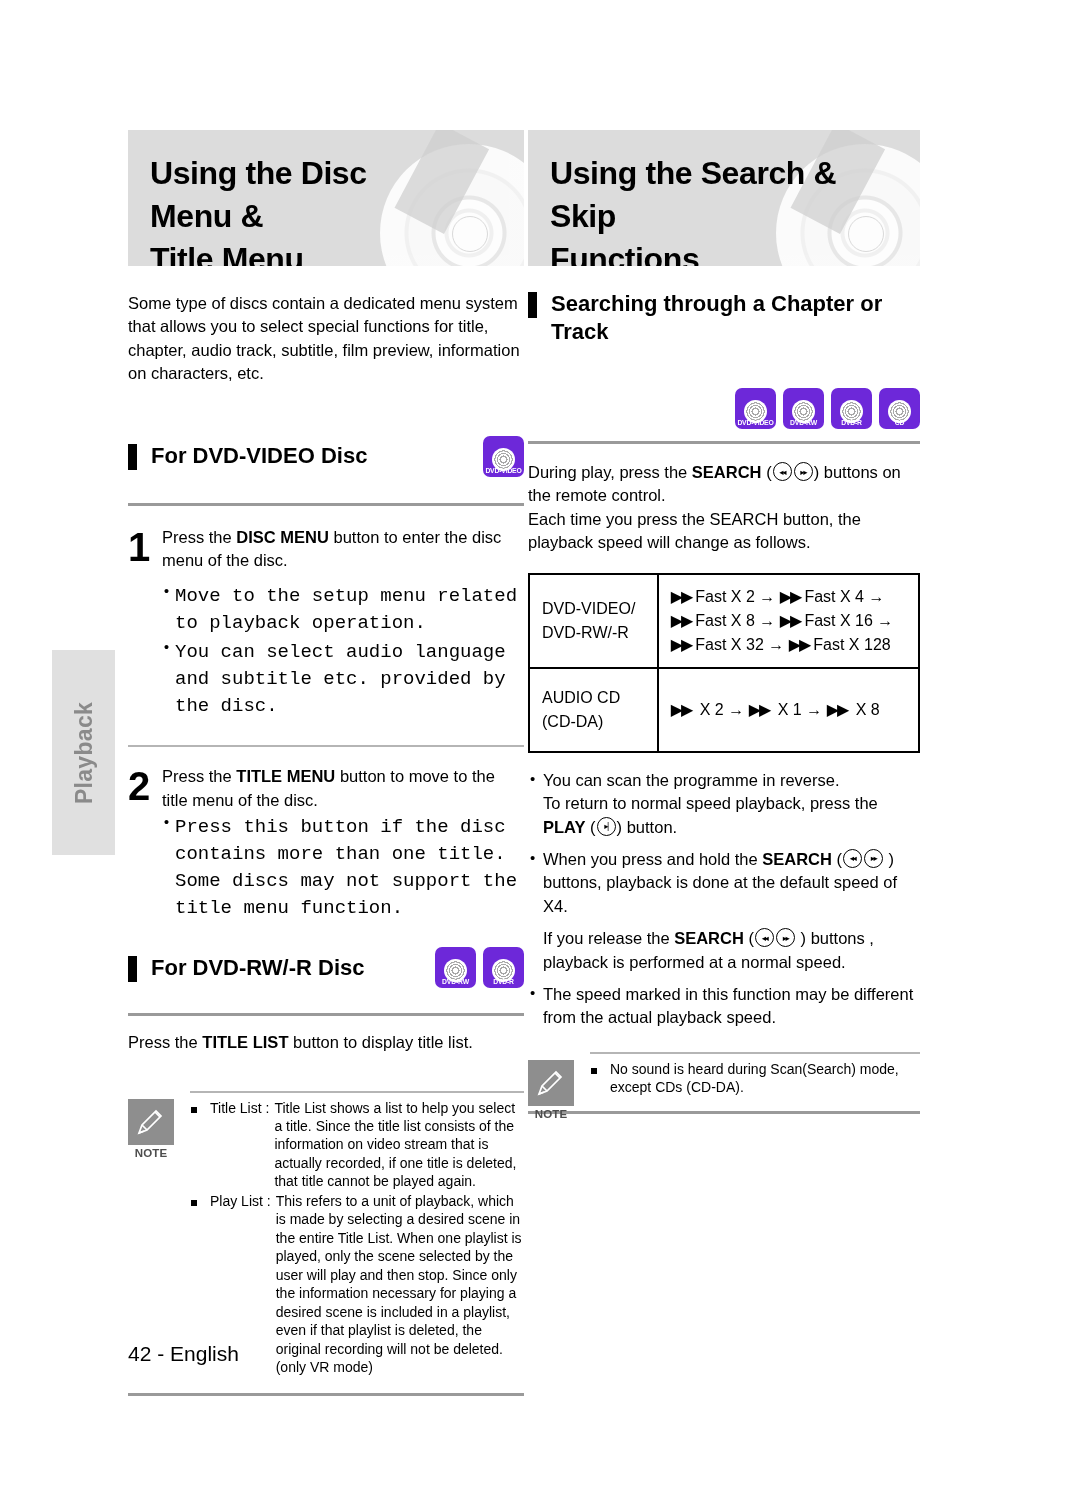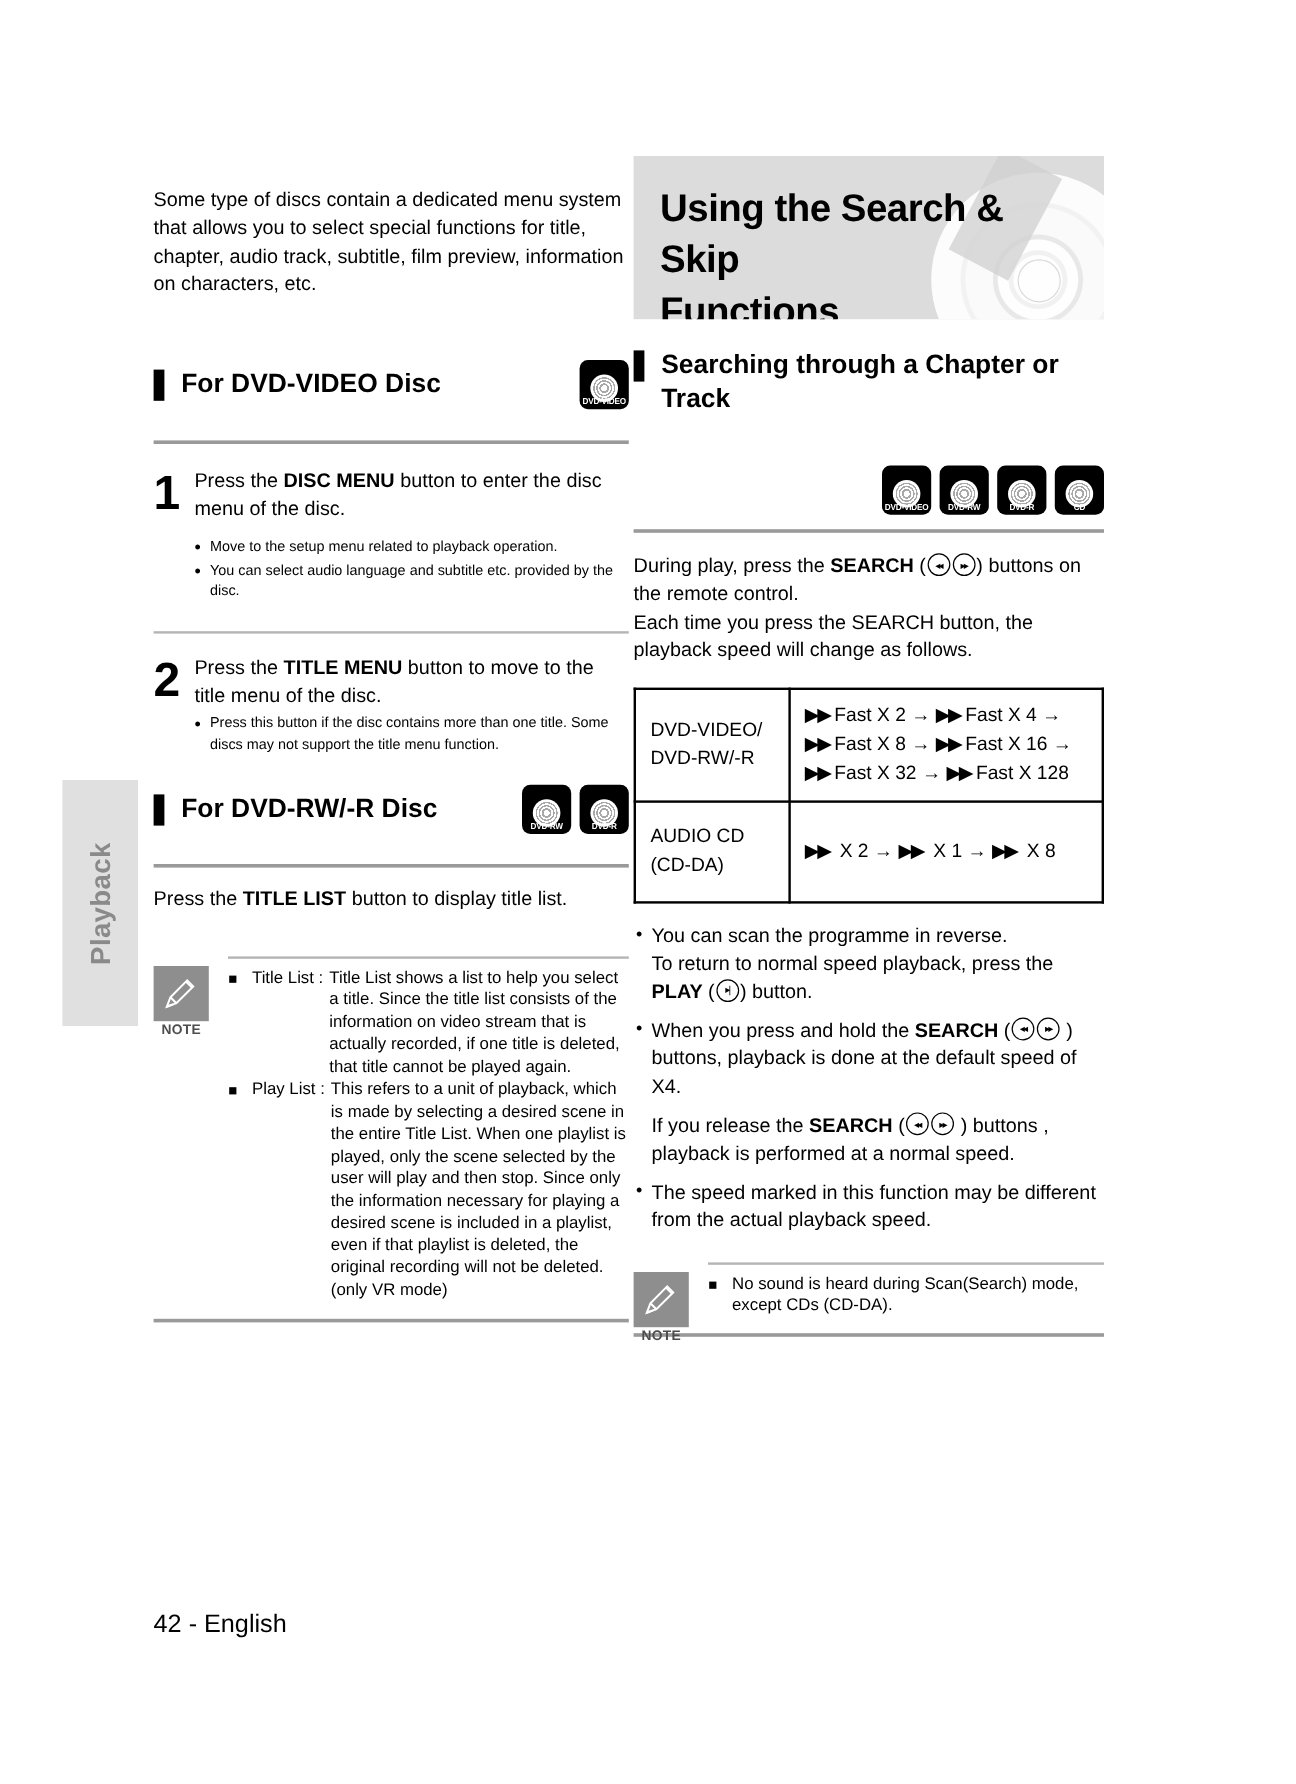--- a/index.html
+++ b/index.html
@@ -164,39 +164,40 @@
   }
   .step-body { flex: 1; }
   .sub-bullets {
     margin: 10px 0 0 0;
     padding: 0;
     list-style: none;
   }
   .sub-bullets li {
     position: relative;
     padding-left: 13px;
-    font-size: 12px;
+    font-size: 19px;
     line-height: 1.42;
     margin-bottom: 3px;
+    font-family: Liberation Mono, monospace;
   }
   .sub-bullets li::before {
     content: "\2022";
     position: absolute;
     left: 0;
     top: -1px;
     font-size: 15px;
   }
 
   
   .badge-row { display: flex; gap: 7px; }
   .disc-badge {
     width: 41px;
     height: 41px;
     border-radius: 7px;
-    background: #000000;
+    background: #6d28d9;
     position: relative;
     flex: none;
   }
   .disc-badge .disc-glyph {
     position: absolute;
     left: 50%;
     top: 12px;
     width: 23px;
     height: 23px;
     margin-left: -11.5px;
@@ -340,20 +341,27 @@
 </style>
 </head>
 <body>
 
 <div id="side-tab">
   <span class="side-tab-label">Playback</span>
 </div>
 
 <div class="column" id="left-column">
 
+  <div class="chapter-banner">
+    <div class="banner-disc"></div>
+    <h1 class="banner-title">
+      <span>Using the Disc Menu &amp;</span><br>
+      <span>Title Menu</span>
+    </h1>
+  </div>
 
   <p class="body-text" style="margin-top:26px;">Some type of discs contain a dedicated menu system that allows you to select special functions for title, chapter, audio track, subtitle, film preview, information on characters, etc.</p>
 
   <div style="display:flex; align-items:center; margin-top:50px;">
     <h2 class="section-heading" style="flex:1;">
       <span class="bar"></span>
       <span class="heading-text">For DVD-VIDEO Disc</span>
     </h2>
     <div class="badge-row">
       <div class="disc-badge">

